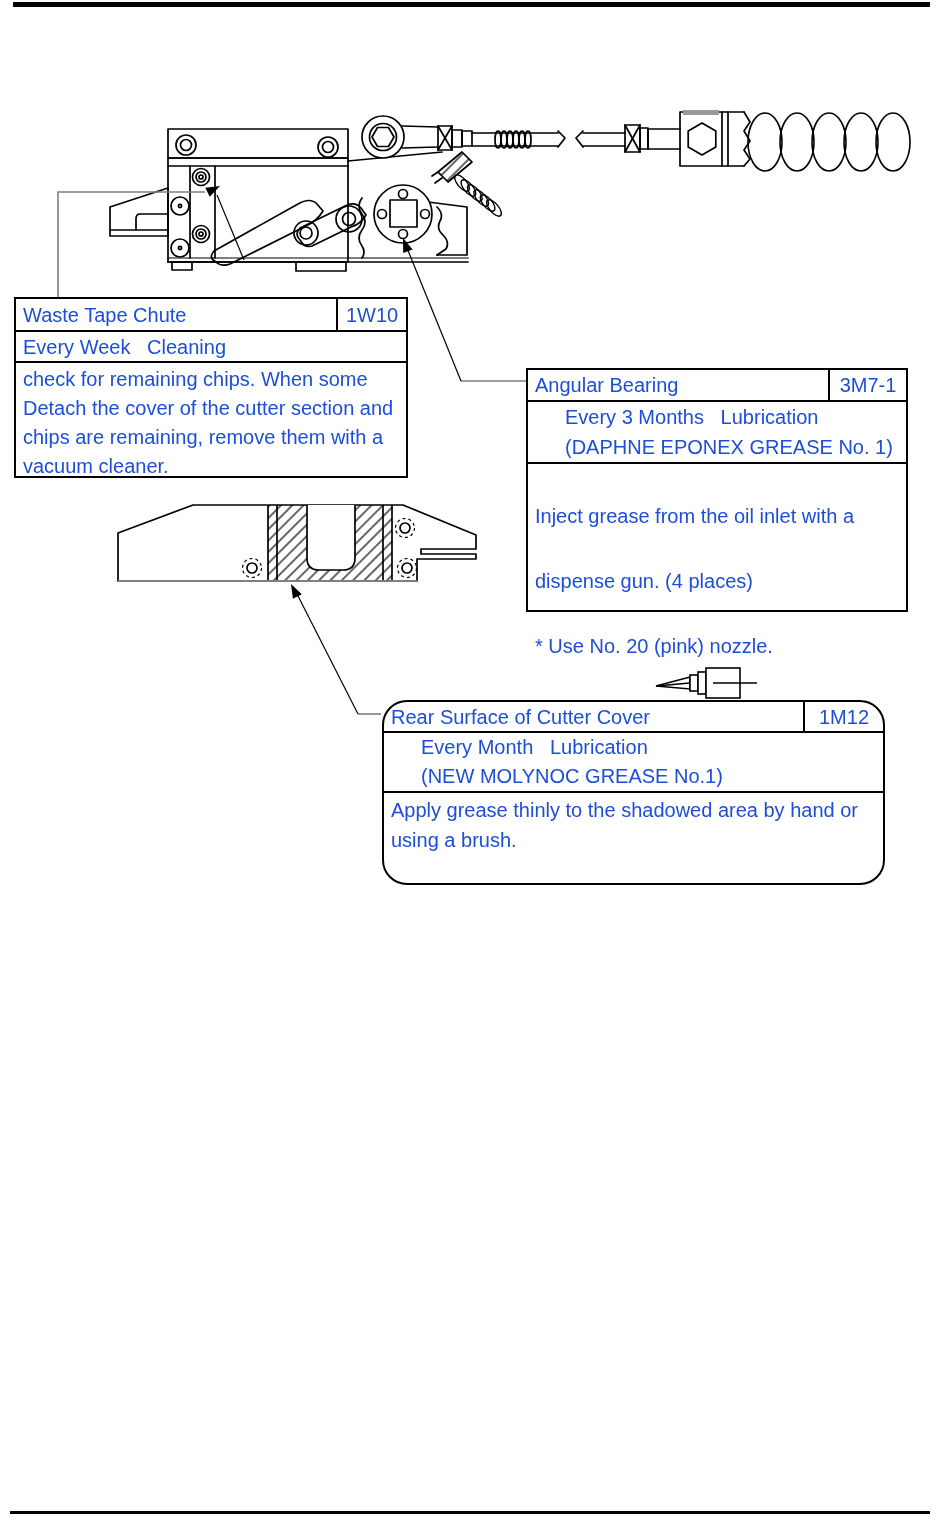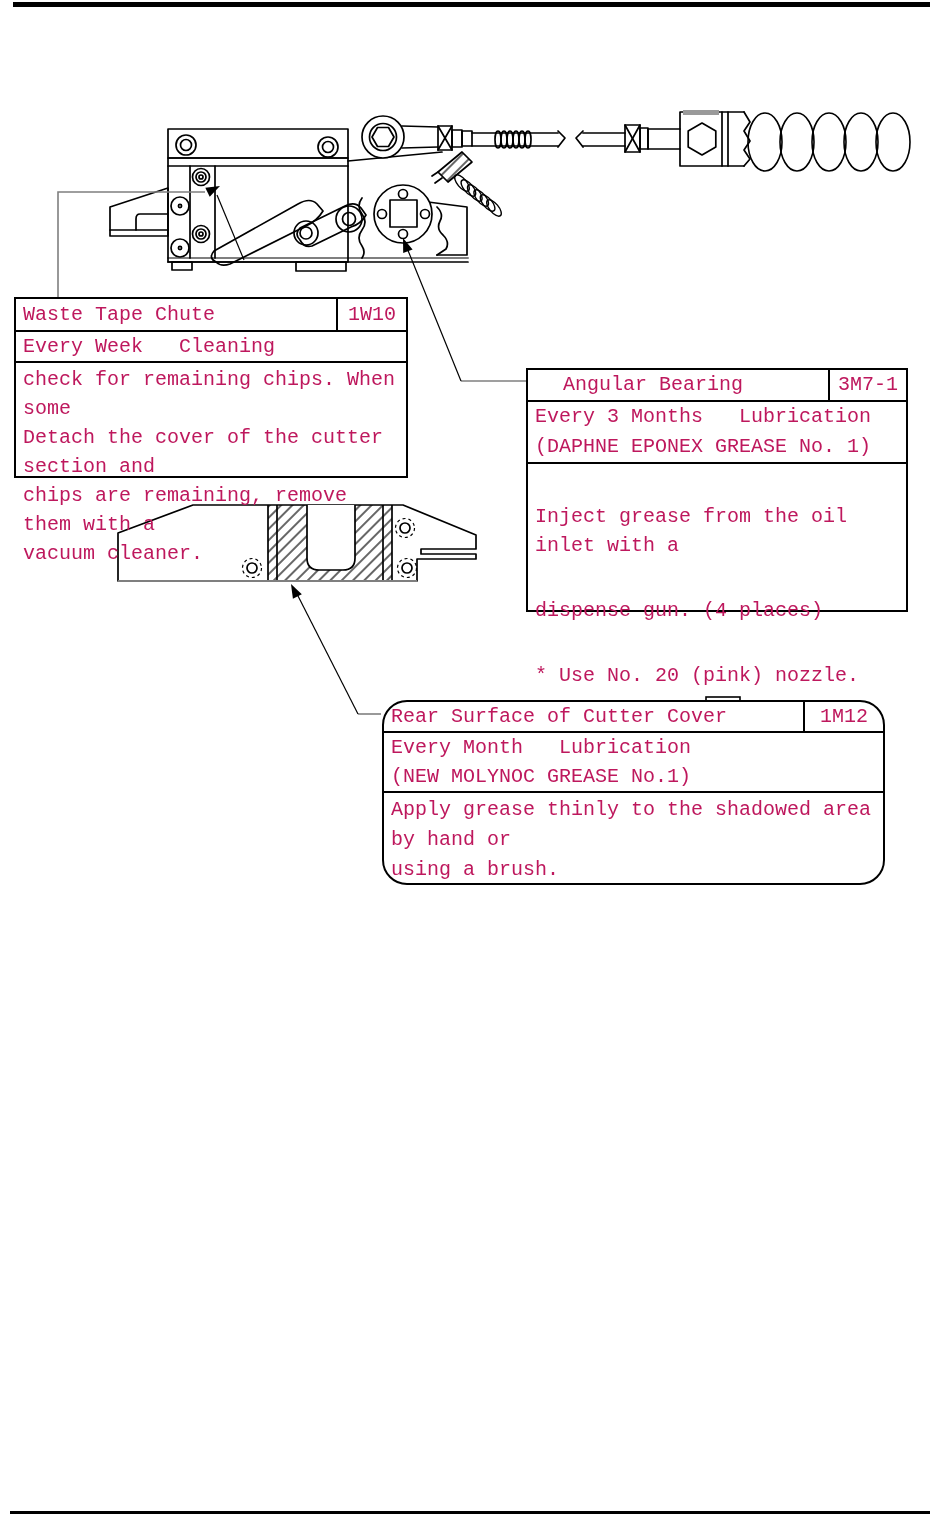--- a/index.html
+++ b/index.html
@@ -1,41 +1,41 @@
 <!DOCTYPE html>
 <html><head>
 <meta charset="utf-8">
 <style>
   html,body{margin:0;padding:0;background:#fff;}
   .page{position:relative;width:943px;height:1518px;background:#fff;overflow:hidden;
-        font-family:Liberation Mono, monospace;color:#be185d;}
+        font-family:Liberation Sans, sans-serif;color:#1d4ed8;}
   .rule{position:absolute;background:#000;}
   .rule-top{left:13px;top:2px;width:917px;height:5px;}
   .rule-bottom{left:10px;top:1511px;width:920px;height:3px;}
   svg.art{position:absolute;left:0;top:0;}
 
   .infobox{position:absolute;background:#fff;border:2px solid #000;box-sizing:border-box;
            font-size:20px;line-height:1.2;}
   .row-title{display:flex;align-items:center;border-bottom:2px solid #000;box-sizing:border-box;}
   .cell-name{flex:1;padding-left:7px;white-space:pre-wrap;}
   .cell-code{align-self:stretch;display:flex;align-items:center;justify-content:center;
              border-left:2px solid #000;box-sizing:border-box;}
-  .freq{border-bottom:2px solid #000;box-sizing:border-box;}
+  .freq{border-bottom:2px solid #000;box-sizing:border-box;padding-left:30px;}
   .freq .ln,.row-freq .ln{padding-left:7px;white-space:pre-wrap;}
   .bodytext{padding:2px 2px 0 7px;}
   .bodytext .ln{white-space:pre-wrap;}
 
   .b1{left:14px;top:297px;width:394px;height:181px;}
   .b1 .row-title{height:33px;}
   .b1 .row-freq{height:31px;display:flex;align-items:center;border-bottom:2px solid #000;box-sizing:border-box;}
   .b1 .cell-code{width:70px;margin-left:43px;}
   .b1 .bodytext .ln{line-height:29px;}
 
   .b2{left:526px;top:368px;width:382px;height:244px;}
-  .b2 .row-title{height:32px;padding-left:28px;}
+  .b2 .row-title{height:32px;}
   .b2 .cell-code{width:78px;}
   .b2 .freq .ln{line-height:30px;}
   .b2 .bodytext .ln{line-height:29px;margin-top:36px;}
   .nozzle{display:block;margin:6px 0 0 118px;}
 
   .b3{left:382px;top:700px;width:503px;height:185px;border-radius:25px;}
   .b3 .row-title{height:31px;}
   .b3 .cell-code{width:80px;}
   .b3 .freq .ln{line-height:29px;}
   .b3 .bodytext .ln{line-height:30px;}

